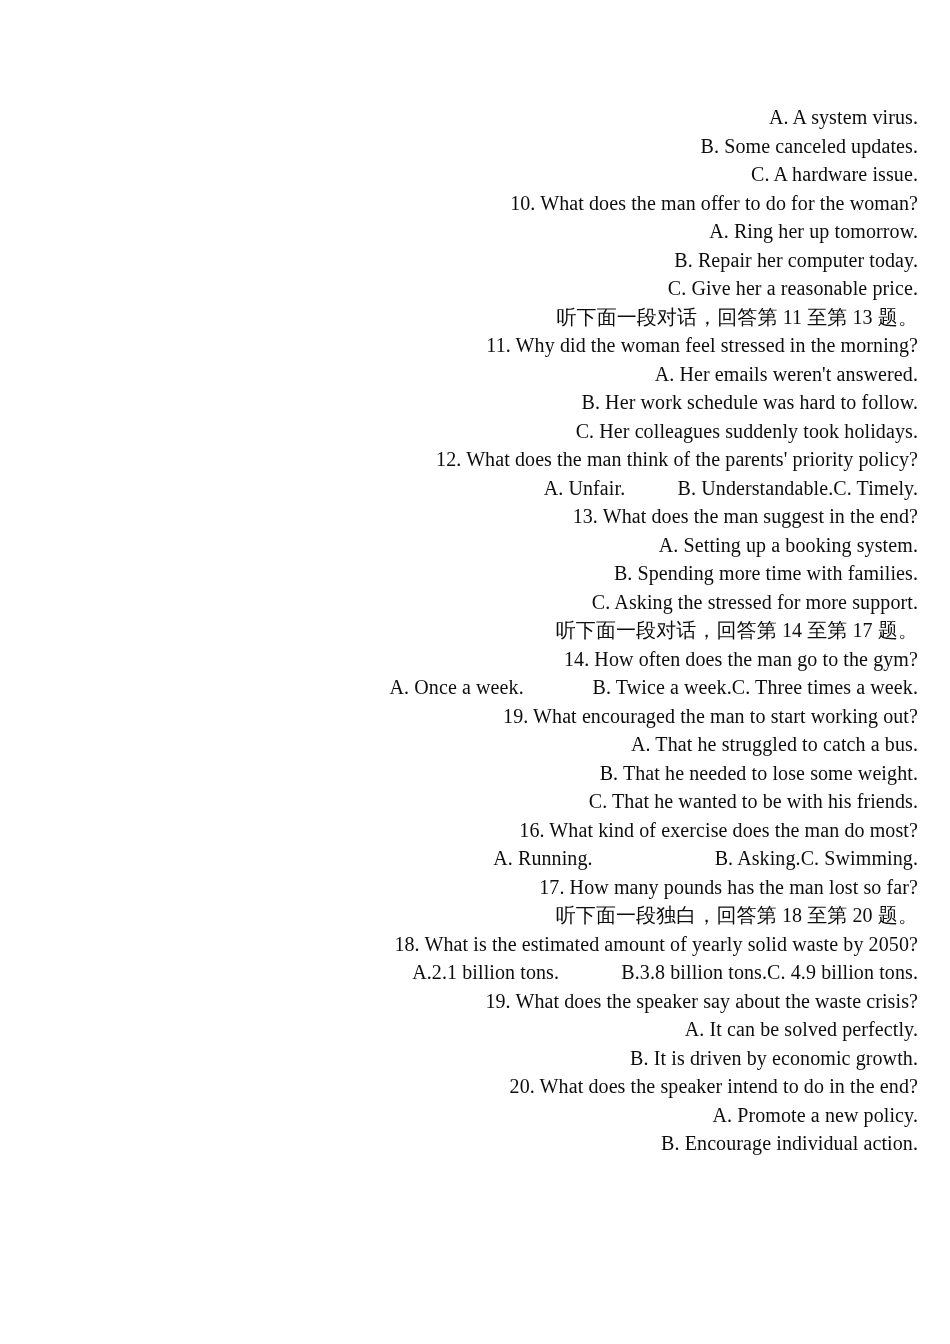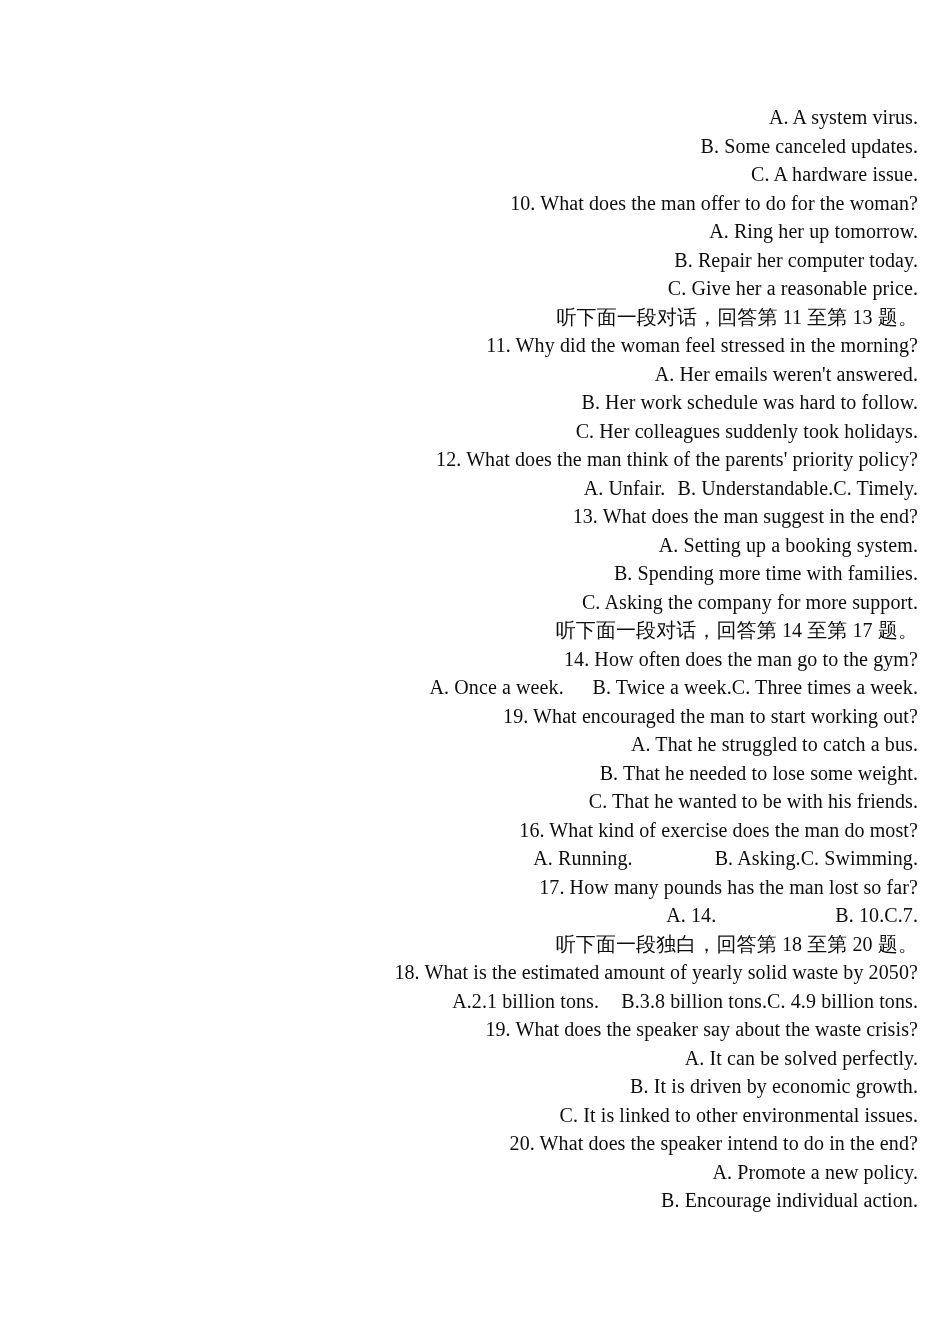--- a/index.html
+++ b/index.html
@@ -32,21 +32,21 @@
     line-height: 28.5px;
     min-height: 28.5px;
     white-space: pre-wrap;
     letter-spacing: 0.1px;
   }
   .opt-col {
     display: inline-block;
     vertical-align: top;
   }
   .opt-col-0 { width: 167px; margin-left: 12px; }
-  .opt-col-1 { width: 168px; }
+  .opt-col-1 { width: 168px; margin-left: 40px; }
 </style>
 </head>
 <body>
 
 <div class="page">
   <div class="content">
       <div class="line option">A. A system virus.</div>
       <div class="line option">B. Some canceled updates.</div>
       <div class="line option">C. A hardware issue.</div>
       <div class="line question">10. What does the man offer to do for the woman?</div>
@@ -56,36 +56,34 @@
       <div class="line section">听下面一段对话，回答第 11 至第 13 题。</div>
       <div class="line question">11. Why did the woman feel stressed in the morning?</div>
       <div class="line option">A. Her emails weren't answered.</div>
       <div class="line option">B. Her work schedule was hard to follow.</div>
       <div class="line option">C. Her colleagues suddenly took holidays.</div>
       <div class="line question">12. What does the man think of the parents' priority policy?</div>
       <div class="line options-row"><span class="opt-col opt-col-0">A. Unfair.</span><span class="opt-col opt-col-1">B. Understandable.</span><span class="opt-col opt-col-2">C. Timely.</span></div>
       <div class="line question">13. What does the man suggest in the end?</div>
       <div class="line option">A. Setting up a booking system.</div>
       <div class="line option">B. Spending more time with families.</div>
-      <div class="line option">C. Asking the company for more support.</div>
+      <div class="line option">C. Asking the stressed for more support.</div>
       <div class="line section">听下面一段对话，回答第 14 至第 17 题。</div>
       <div class="line question">14. How often does the man go to the gym?</div>
       <div class="line options-row"><span class="opt-col opt-col-0">A. Once a week.</span><span class="opt-col opt-col-1">B. Twice a week.</span><span class="opt-col opt-col-2">C. Three times a week.</span></div>
       <div class="line question">19. What encouraged the man to start working out?</div>
       <div class="line option">A. That he struggled to catch a bus.</div>
       <div class="line option">B. That he needed to lose some weight.</div>
       <div class="line option">C. That he wanted to be with his friends.</div>
       <div class="line question">16. What kind of exercise does the man do most?</div>
       <div class="line options-row"><span class="opt-col opt-col-0">A. Running.</span><span class="opt-col opt-col-1">B. Asking.</span><span class="opt-col opt-col-2">C. Swimming.</span></div>
       <div class="line question">17. How many pounds has the man lost so far?</div>
-      <div class="line options-row"><span class="opt-col opt-col-0">A. 14.</span><span class="opt-col opt-col-1">B. 10.</span><span class="opt-col opt-col-2">C.7.</span></div>
       <div class="line section">听下面一段独白，回答第 18 至第 20 题。</div>
       <div class="line question">18. What is the estimated amount of yearly solid waste by 2050?</div>
       <div class="line options-row"><span class="opt-col opt-col-0">A.2.1 billion tons.</span><span class="opt-col opt-col-1">B.3.8 billion tons.</span><span class="opt-col opt-col-2">C. 4.9 billion tons.</span></div>
       <div class="line question">19. What does the speaker say about the waste crisis?</div>
       <div class="line option">A. It can be solved perfectly.</div>
       <div class="line option">B. It is driven by economic growth.</div>
-      <div class="line option">C. It is linked to other environmental issues.</div>
       <div class="line question">20. What does the speaker intend to do in the end?</div>
       <div class="line option">A. Promote a new policy.</div>
       <div class="line option">B. Encourage individual action.</div>
     </div>
 </div>
 
 </body></html>

